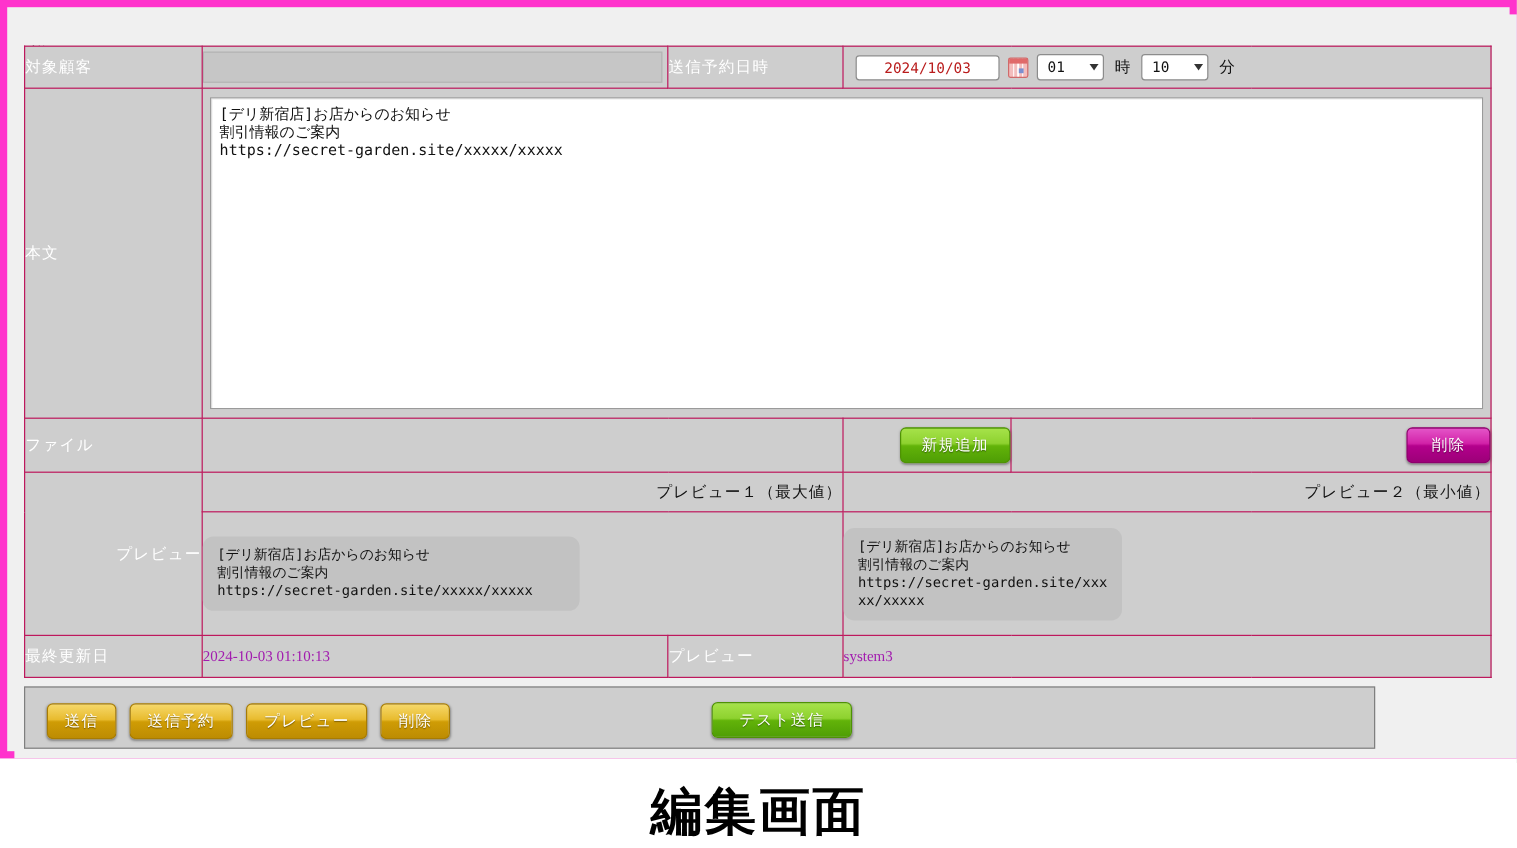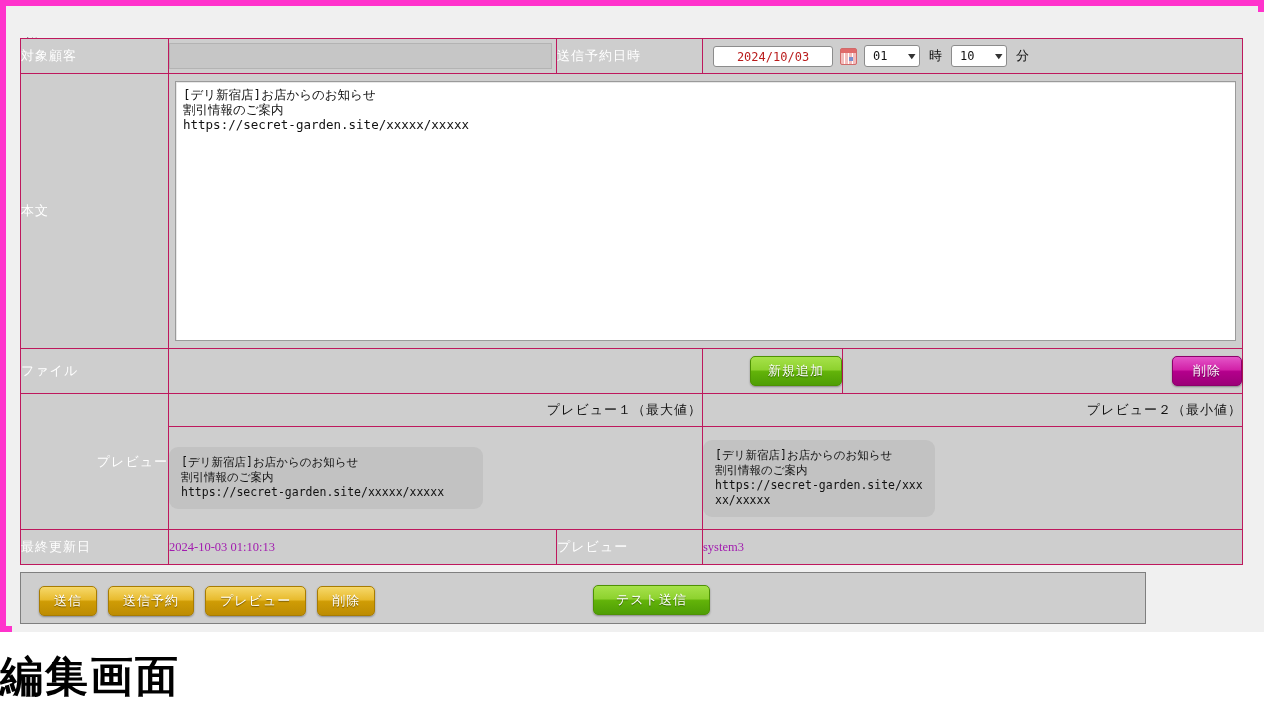--- a/index.html
+++ b/index.html
@@ -295,20 +295,21 @@
     left: 556px;
     top: 12px;
   }
 
   
   #caption {
     position: absolute;
     left: 0;
     top: 648px;
     width: 1264px;
+    text-align: center;
     font-size: 43px;
     font-weight: bold;
     color: #000000;
     letter-spacing: 2px;
     font-family: "DejaVu Sans", "Liberation Sans", sans-serif;
   }
 </style>
 </head>
 <body>
 

